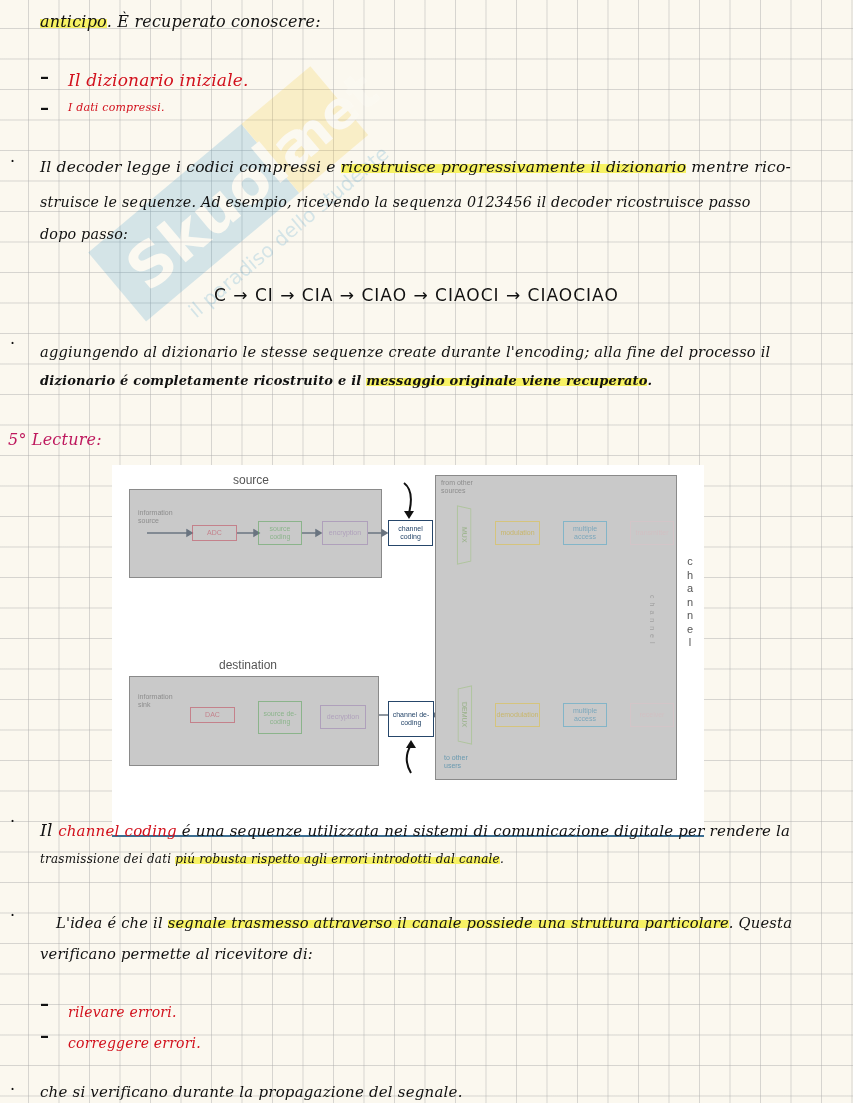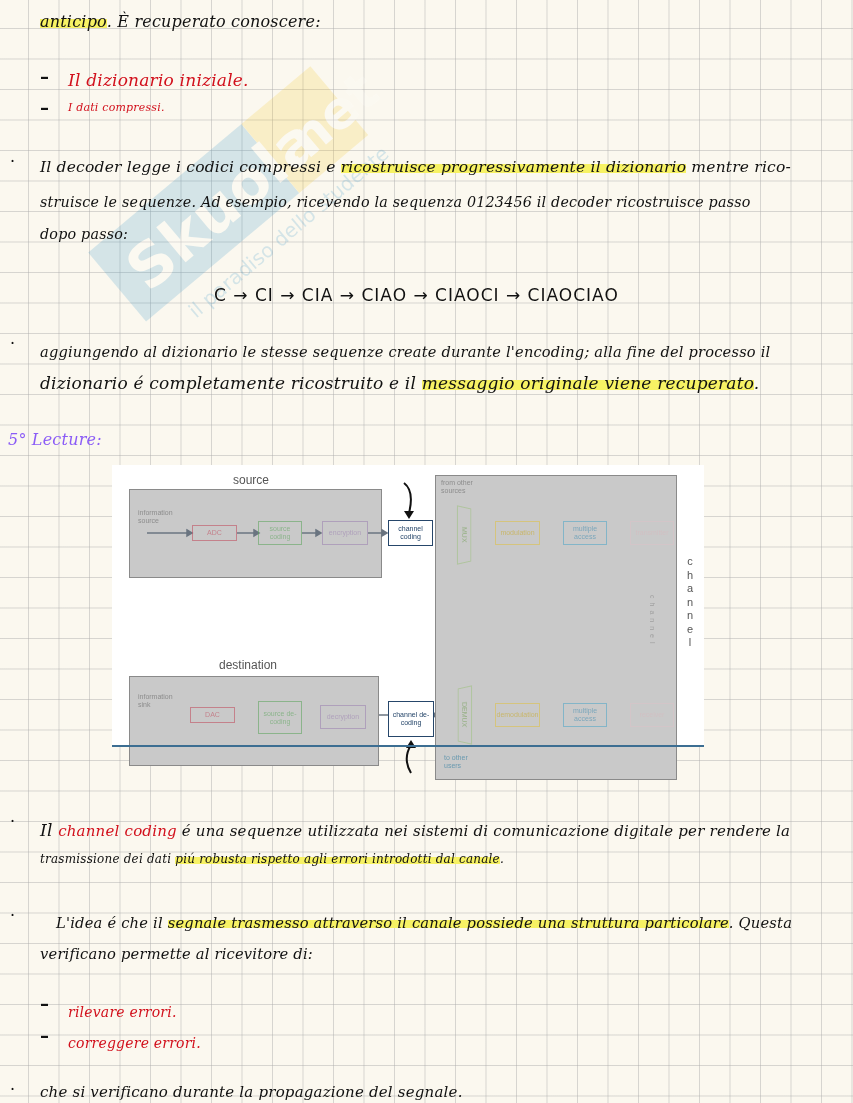--- a/index.html
+++ b/index.html
@@ -10,32 +10,32 @@
         linear-gradient(to right, rgba(170,170,170,0.45) 1px, transparent 1px),
         linear-gradient(to bottom, rgba(170,170,170,0.45) 1px, transparent 1px);
       background-size: 30.5px 30.5px, 30.5px 30.5px;
       background-position: 28px 0, 0 28px;
       font-family: "DejaVu Serif", serif;
       color: #111;
     }
     .hand { font-family: "DejaVu Serif", serif; font-style: italic; font-size: 16px; letter-spacing: 0.2px; }
     .line { position: absolute; white-space: nowrap; }
     .red { color: #d2101c; }
-    .blue { color: #8b5cf6; }
+    .blue { color: #be185d; }
     .hl { background: linear-gradient(to bottom, transparent 35%, #f7f264 35%, #f7f264 85%, transparent 85%); text-align: right; }
     .bullet { position: absolute; font-size: 16px; }
     .dash { position: absolute; font-size: 18px; font-weight: bold; }
     .watermark {
       position: absolute; left: 60px; top: 40px; width: 330px; height: 300px;
       pointer-events: none; opacity: 0.18;
     }
     .seq { font-family: "DejaVu Sans", sans-serif; font-style: normal; font-size: 17px; letter-spacing: 1px; }
 
     
-    .diagram { position: absolute; left: 112px; top: 465px; width: 592px; height: 282px; background: #ffffff; }
+    .diagram { position: absolute; left: 112px; top: 465px; width: 592px; height: 372px; background: #ffffff; }
     .diagram .panel { position: absolute; background: #c9c9c9; border: 1.5px solid #8a8a8a; }
     .diagram .ptitle { position: absolute; font-family: "Liberation Sans", sans-serif; font-size: 12px; color: #555; }
     .diagram .blk { position: absolute; font-family: "Liberation Sans", sans-serif; font-size: 7px; text-align: center;
       display: flex; align-items: center; justify-content: center; line-height: 1.1; box-sizing: border-box; }
     .diagram .faint { opacity: 0.55; }
     .diagram .tiny { position: absolute; font-family: "Liberation Sans", sans-serif; font-size: 7px; color: #8d8d8d; line-height: 1.1; }
     .diagram .chletters { position: absolute; font-family: "Liberation Sans", sans-serif; font-size: 11px; color: #555; text-align: center; line-height: 13.5px; }
     .diagram .baseline { position: absolute; left: 0; right: 0; bottom: 0; height: 2px; background: #3c6e92; }
   </style>
 </head>
@@ -64,21 +64,21 @@
 <div class="line hand" style="left:40px; top:158px; font-size:15.5px;">
   <span>Il decoder legge i codici compressi e </span><span class="hl">ricostruisce progressivamente il dizionario</span><span> mentre rico-</span>
 </div>
 <div class="line hand" style="left:40px; top:194px; font-size:14.3px;">struisce le sequenze. Ad esempio, ricevendo la sequenza 0123456 il decoder ricostruisce passo</div>
 <div class="line hand" style="left:40px; top:226px; font-size:14.3px;">dopo passo:</div>
 
 <div class="line seq" style="left:214px; top:285px;">C → CI → CIA → CIAO → CIAOCI → CIAOCIAO</div>
 
 <div class="bullet" style="left:10px; top:334px;">·</div>
 <div class="line hand" style="left:40px; top:343px; font-size:14.6px;">aggiungendo al dizionario le stesse sequenze create durante l'encoding; alla fine del processo il</div>
-<div class="line hand" style="left:40px; top:373px; font-size:17px;">
+<div class="line hand" style="left:40px; top:373px; font-size:13px;font-weight:bold;">
   <span>dizionario é completamente ricostruito e il </span><span class="hl">messaggio originale viene recuperato</span><span>.</span>
 </div>
 
 <div class="line hand blue" style="left:8px; top:430px; font-size:16px;">5° Lecture:</div>
 
 <div class="diagram">
 
   <div class="ptitle" style="left:121px; top:8px;">source</div>
   <div class="panel" style="left:17px; top:24px; width:251px; height:87px;"></div>
   <div class="tiny" style="left:26px; top:44px; width:44px;">information source</div>

